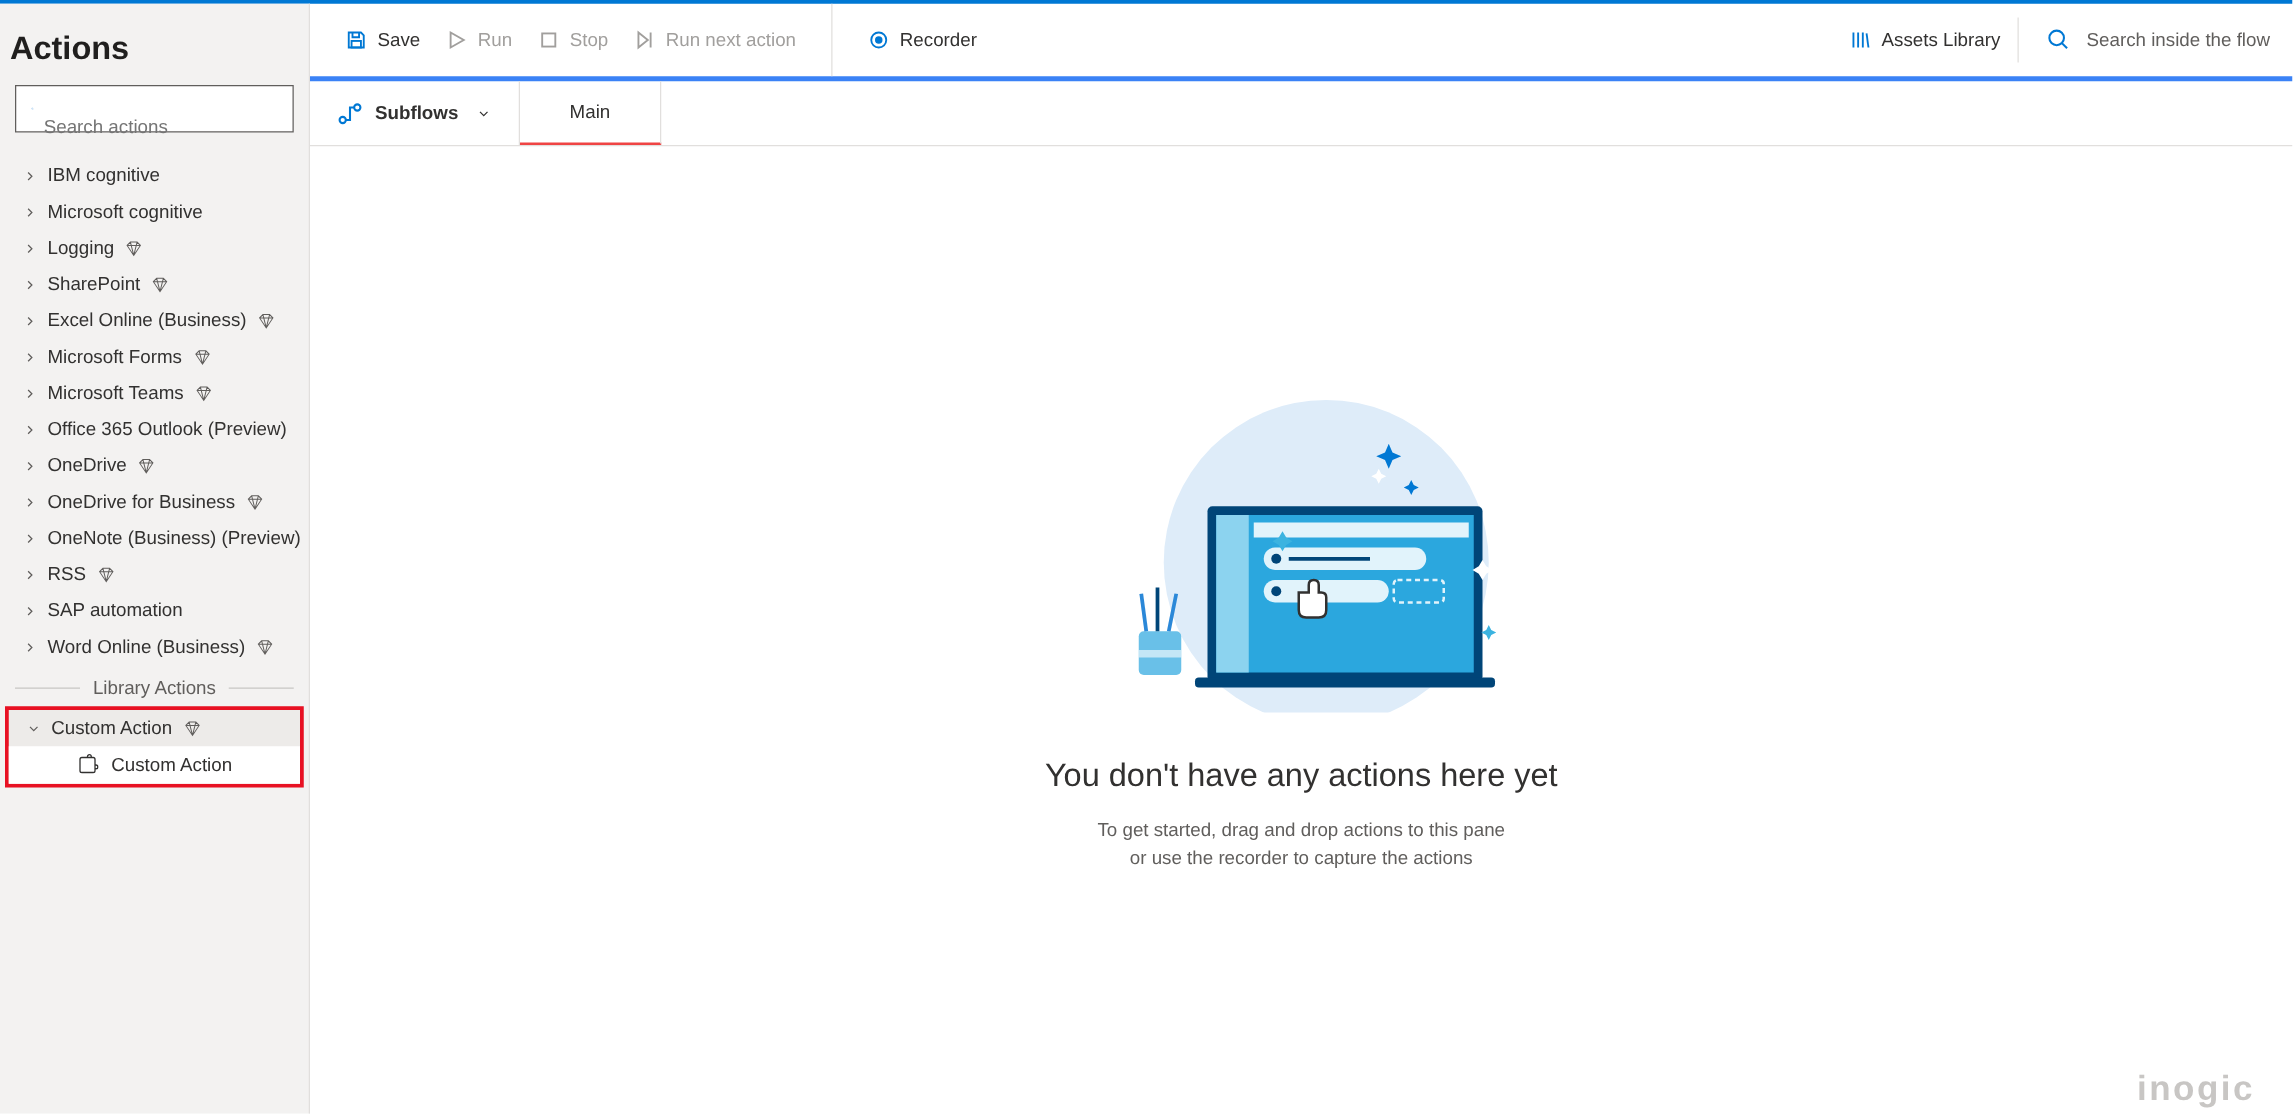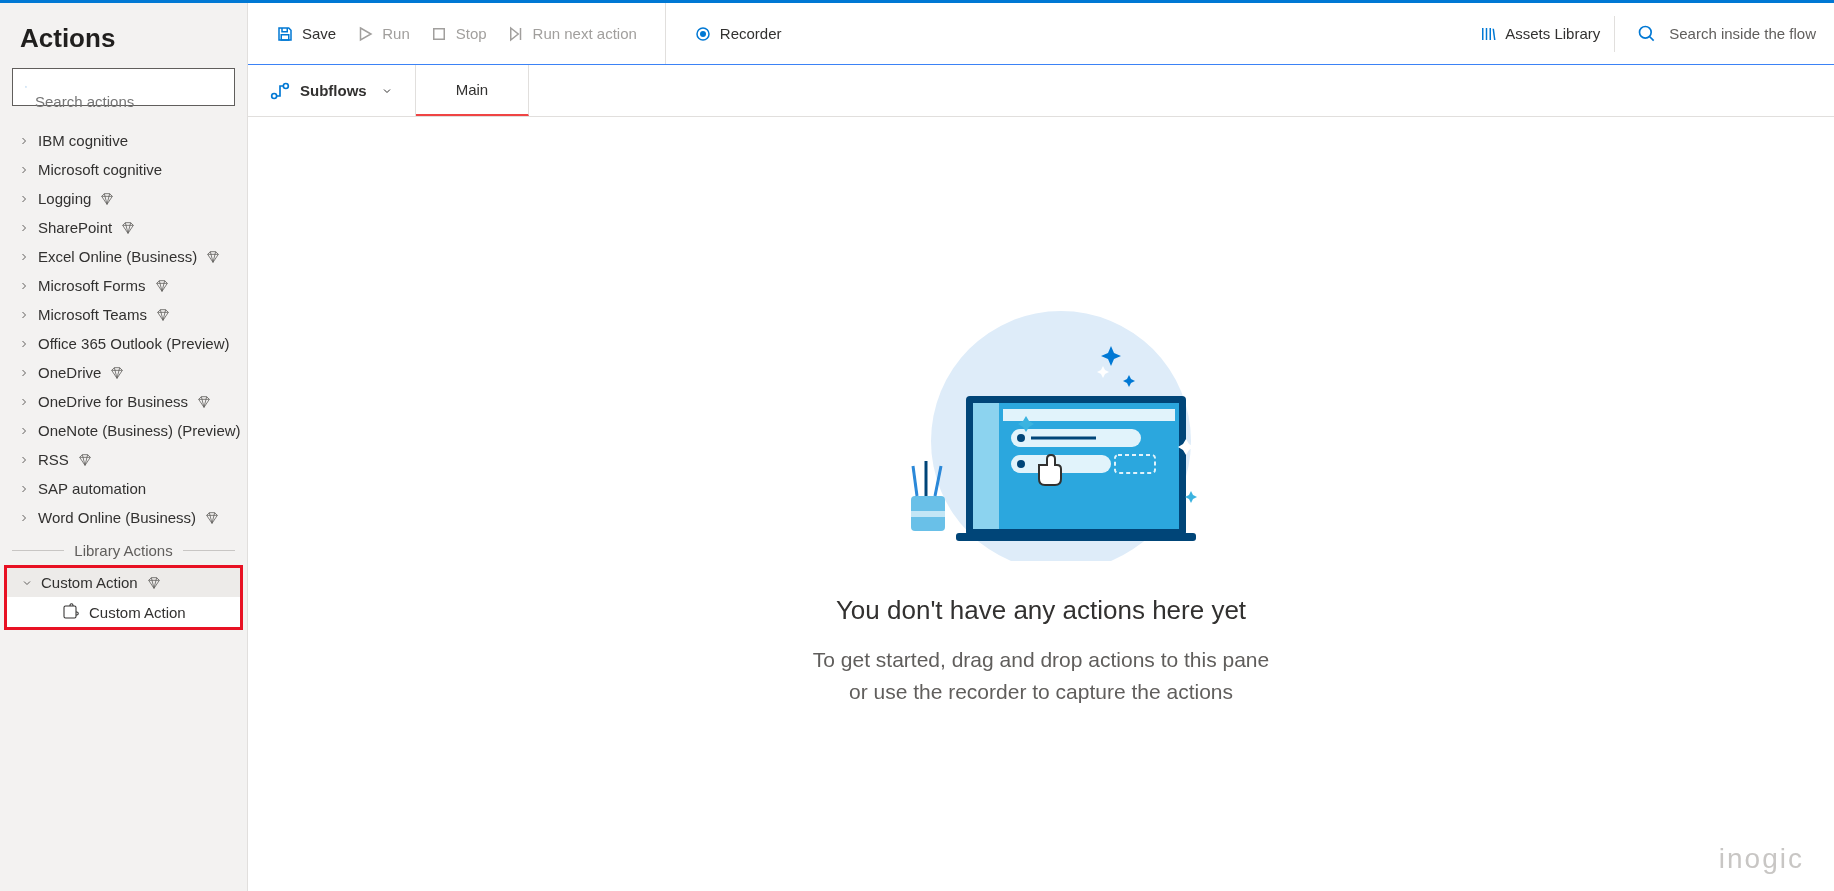--- a/index.html
+++ b/index.html
@@ -1,62 +1,62 @@
 <!DOCTYPE html>
 <html><head>
 <meta charset="utf-8">
 <style>
   * { box-sizing: border-box; margin: 0; padding: 0; font-family: "Segoe UI", Tahoma, sans-serif; }
   html, body { width: 1834px; height: 891px; overflow: hidden; background: #fff; color: #323130; }
   .app { display: flex; width: 100%; height: 100%; border-top: 3px solid #0078d4; }
   
   .sidebar { width: 248px; background: #f3f2f1; display: flex; flex-direction: column; border-right: 1px solid #e1dfdd; }
-  .sidebar-title { font-size: 26px; font-weight: 600; padding: 20px 12px 14px 20px; color: #201f1e; }
+  .sidebar-title { font-size: 26px; font-weight: 600; padding: 20px 12px 14px 8px; color: #201f1e; }
   .search-wrap { padding: 0 12px 16px 12px; }
   .search-box { display: flex; align-items: center; border: 1px solid #605e5c; background: #fff; height: 38px; }
   .search-box svg { width: 20px; height: 20px; margin: 0 8px 0 12px; stroke: #0078d4; fill: none; stroke-width: 2; }
   .search-box input { flex: 1; border: none; outline: none; font-size: 15px; color: #404040; background: transparent; height: 100%; margin-top: 29px; }
   .tree { flex: 1; overflow-y: auto; padding: 4px 0; }
   .tree-item { display: flex; align-items: center; padding: 6px 8px 6px 18px; cursor: pointer; font-size: 15px; color: #323130; white-space: nowrap; overflow: hidden; }
   .chev { width: 12px; height: 12px; margin-right: 8px; flex-shrink: 0; stroke: #605e5c; stroke-width: 2; fill: none; }
   .premium { width: 16px; height: 16px; margin-left: 8px; stroke: #605e5c; fill: none; stroke-width: 1.2; flex-shrink: 0; }
   .section-divider { display: flex; align-items: center; padding: 10px 12px 6px 12px; }
   .section-divider .line { flex: 1; height: 1px; background: #c8c6c4; }
   .section-divider .label { padding: 0 10px; color: #605e5c; font-size: 15px; }
   .highlight-box { border: 3px solid #e81123; margin: 0 4px 4px 4px; background: #edebe9; }
   .highlight-box .tree-item { padding-left: 14px; }
   .sub-item { display: flex; align-items: center; padding: 6px 8px 6px 54px; font-size: 15px; cursor: pointer; background: #fff; }
   .sub-item svg { width: 18px; height: 18px; margin-right: 10px; stroke: #323130; fill: none; stroke-width: 1.4; }
   .see-more { text-align: center; padding: 10px 0; }
   .see-more a { color: #0078d4; font-size: 15px; text-decoration: underline; cursor: pointer; }
   
   .main { flex: 1; display: flex; flex-direction: column; }
-  .toolbar { display: flex; align-items: center; height: 62px; border-bottom: 1px solid #3b82f6; }
+  .toolbar { display: flex; align-items: center; height: 62px; border-bottom: 4px solid #3b82f6; }
   .tb-group { display: flex; align-items: center; height: 100%; padding: 0 18px; }
   .tb-group.border-r { border-right: 1px solid #e1dfdd; }
   .tb-btn { display: flex; align-items: center; padding: 6px 10px; font-size: 15px; cursor: pointer; color: #323130; }
   .tb-btn.disabled { color: #a19f9d; }
   .tb-btn svg { width: 18px; height: 18px; margin-right: 8px; }
   .tb-right { margin-left: auto; display: flex; align-items: center; height: 100%; }
   .tb-sep { width: 1px; height: 36px; background: #e1dfdd; margin: 0 4px; }
   .tb-search { display: flex; align-items: center; padding: 0 18px; color: #605e5c; font-size: 15px; }
   .tb-search svg { width: 20px; height: 20px; margin-right: 12px; stroke: #0078d4; fill: none; stroke-width: 2; }
   
   .tabsrow { display: flex; align-items: stretch; height: 52px; border-bottom: 1px solid #e1dfdd; }
   .subflows { display: flex; align-items: center; padding: 0 22px; border-right: 1px solid #e1dfdd; cursor: pointer; }
   .subflows svg.flow { width: 20px; height: 20px; margin-right: 10px; }
   .subflows .lbl { font-weight: 600; font-size: 15px; }
   .subflows svg.dd { width: 12px; height: 12px; margin-left: 14px; stroke: #323130; fill: none; stroke-width: 2; }
   .tab { display: flex; align-items: center; padding: 0 40px; border-right: 1px solid #e1dfdd; border-bottom: 2px solid #ef4444; font-size: 15px; cursor: pointer; }
   
   .canvas { flex: 1; display: flex; flex-direction: column; align-items: center; justify-content: center; position: relative; }
   .illus { margin-bottom: 30px; }
   .empty-title { font-size: 26px; color: #323130; margin-bottom: 18px; }
-  .empty-sub { font-size: 21px; color: #605e5c; text-align: center; line-height: 1.5; }
-  .watermark { position: absolute; right: 30px; bottom: 16px; font-size: 28px; letter-spacing: 2px; color: #c8c6c4; font-weight: 400; }
+  .empty-sub { font-size: 15px; color: #605e5c; text-align: center; line-height: 1.5; }
+  .watermark { position: absolute; right: 30px; bottom: 4px; font-size: 28px; letter-spacing: 2px; color: #c8c6c4; font-weight: 700; }
 </style>
 </head>
 <body>
 
 <div class="app">
 
   <div class="sidebar">
     <div class="sidebar-title">Actions</div>
     <div class="search-wrap">
       <div class="search-box">

